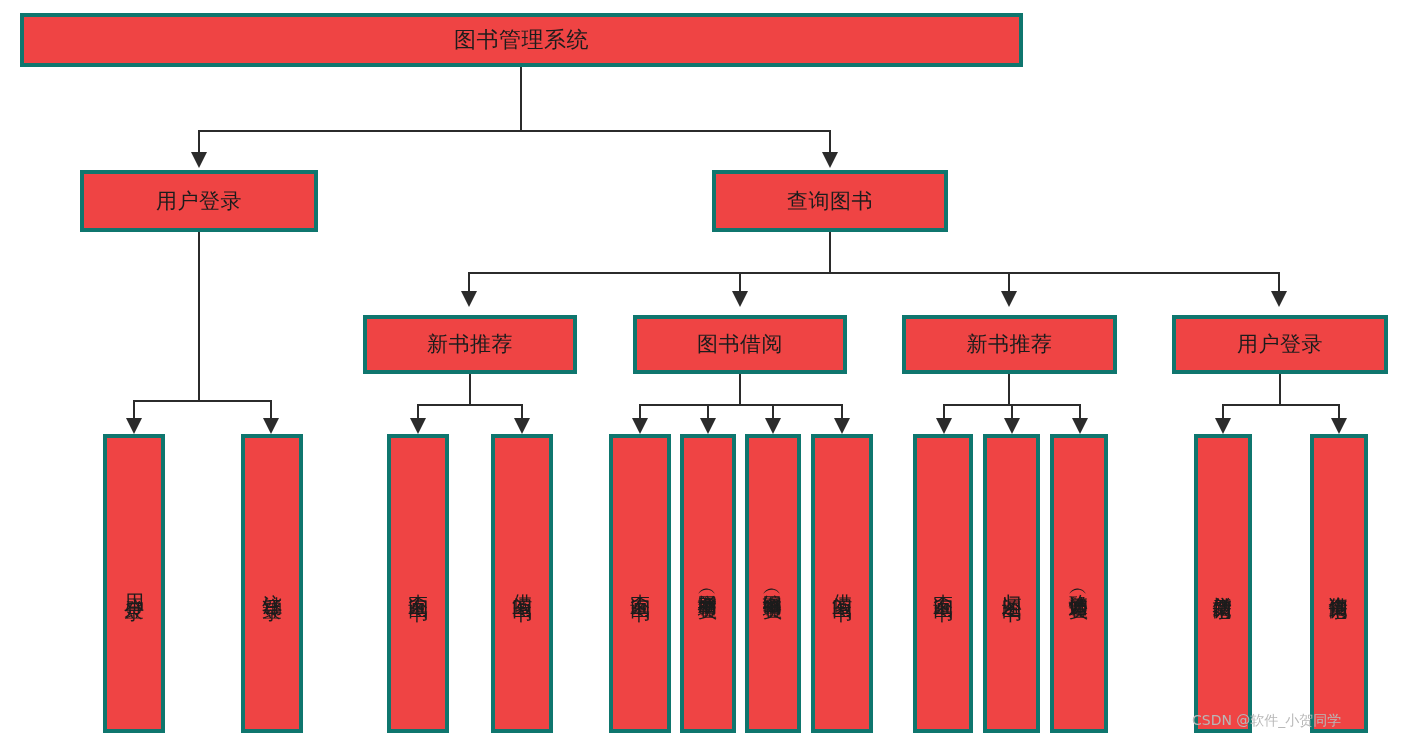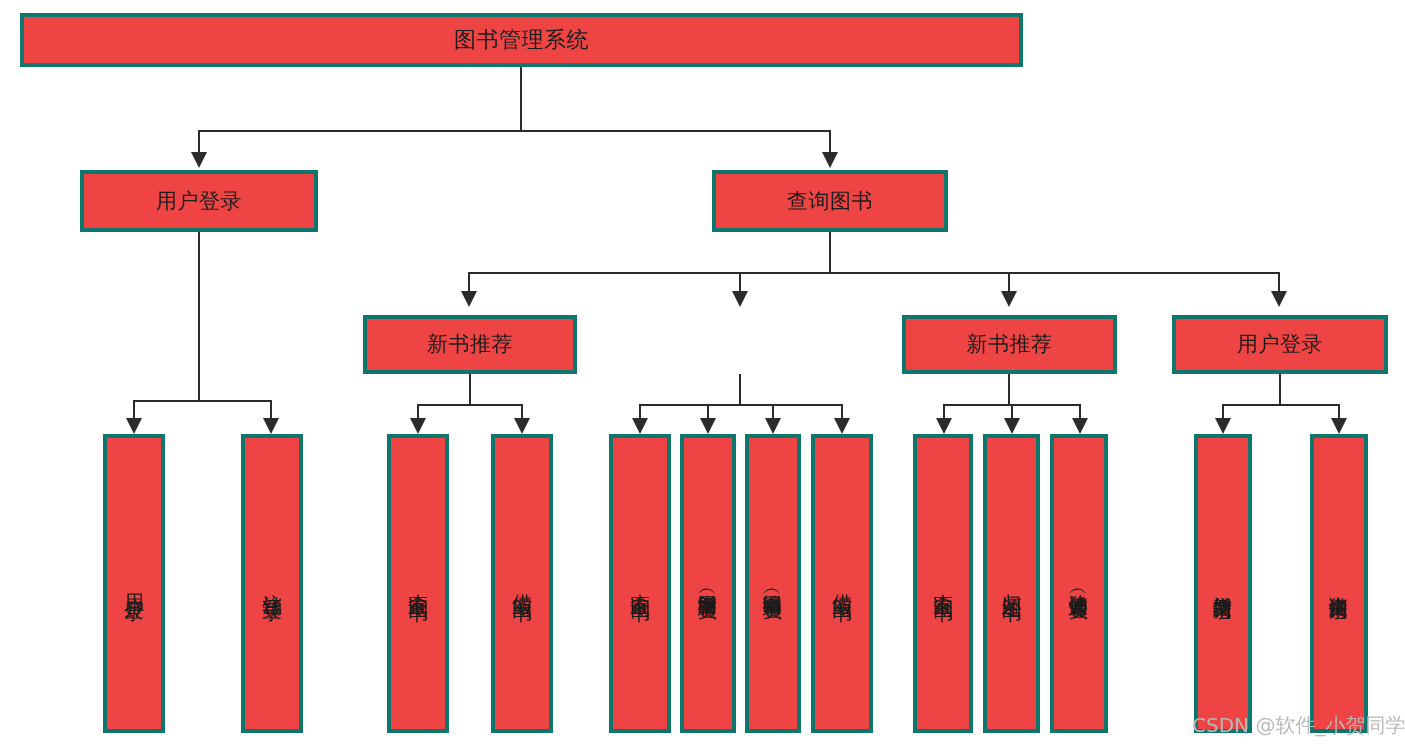--- a/index.html
+++ b/index.html
@@ -67,21 +67,21 @@
     width: 0;
     height: 0;
     border-left: 8px solid transparent;
     border-right: 8px solid transparent;
     border-top: 16px solid #2b2b2b;
   }
   
   #watermark {
     position: absolute;
     color: #b8b8b8;
-    font-size: 20px;
+    font-size: 14px;
     white-space: nowrap;
     user-select: none;
   }
 </style>
 </head>
 <body>
 
 <div id="canvas">
 
   <div class="node h-node" id="node-root" style="left:20px; top:13px; width:1003px; height:54px;">
@@ -118,20 +118,23 @@
   <div class="arrow" style="left:732px; top:291px;"></div>
   <div class="vline" style="left:1008px; top:272px; height:23px;"></div>
   <div class="arrow" style="left:1001px; top:291px;"></div>
   <div class="vline" style="left:1278px; top:272px; height:23px;"></div>
   <div class="arrow" style="left:1271px; top:291px;"></div>
 
   <div class="node h-node" id="node-new-book" style="left:363px; top:315px; width:214px; height:59px;">
     <span class="lbl">新书推荐</span>
   </div>
 
+  <div class="node h-node" id="node-book-borrow" style="left:633px; top:315px; width:214px; height:59px;">
+    <span class="lbl">图书借阅</span>
+  </div>
 
   <div class="node h-node" id="node-current-borrow" style="left:902px; top:315px; width:215px; height:59px;">
     <span class="lbl">新书推荐</span>
   </div>
 
   <div class="node h-node" id="node-borrow-record" style="left:1172px; top:315px; width:216px; height:59px;">
     <span class="lbl">用户登录</span>
   </div>
 
   <div class="vline" style="left:469px; top:374px; height:31px;"></div>

